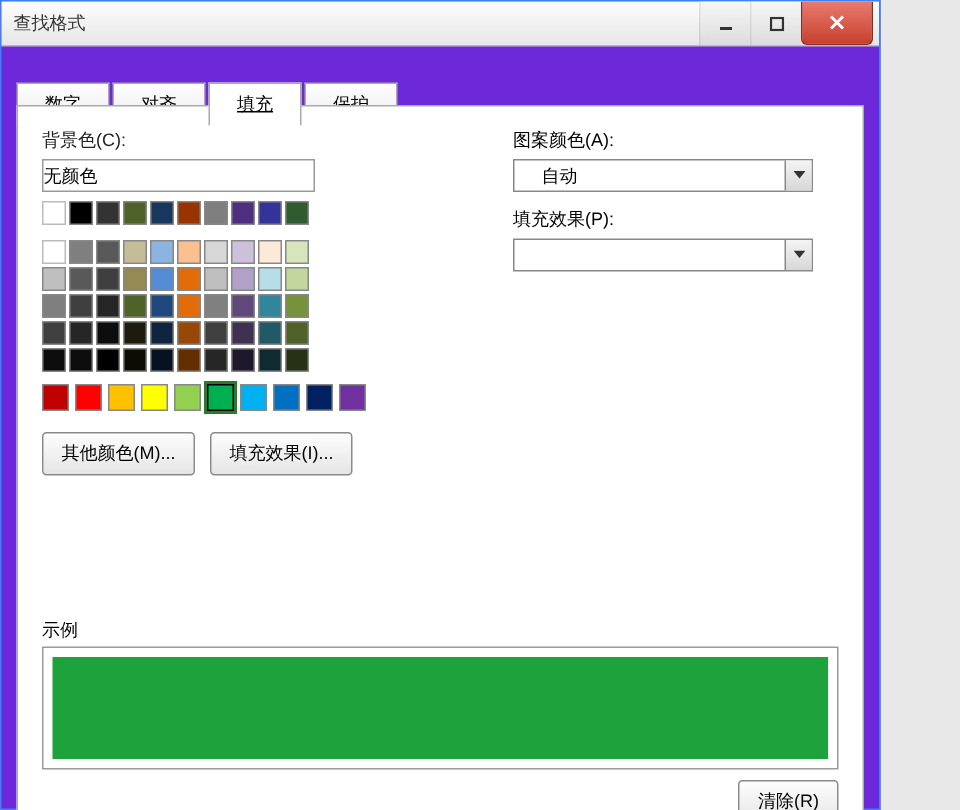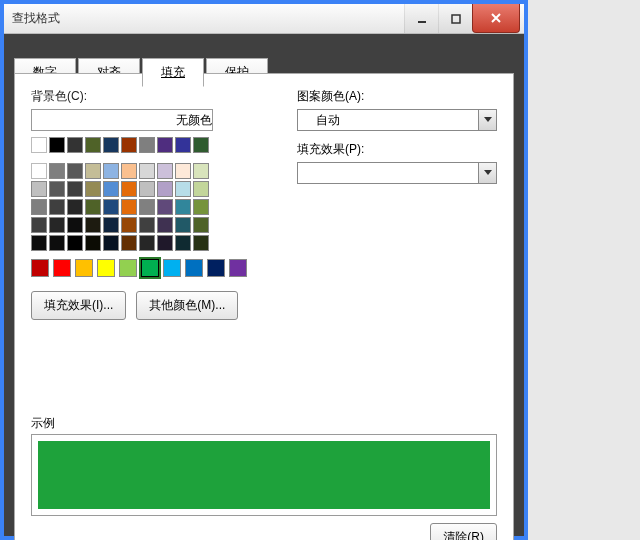--- a/index.html
+++ b/index.html
@@ -1,33 +1,33 @@
 <!DOCTYPE html>
 <html><head>
 <meta charset="utf-8">
 <style>
 * { box-sizing: border-box; margin: 0; padding: 0; font-family: "Microsoft YaHei", SimSun, Arial, sans-serif; font-size: 12px; }
 body { background: #e8e8e8; }
-.window { width: 528px; height: 540px; background: #404040; border: 4px solid #3b82f6; position: relative; }
+.window { width: 587px; height: 540px; background: #6d28d9; border: 1px solid #3b82f6; position: relative; }
 .titlebar { height: 30px; background: linear-gradient(#fdfdfd,#e6e6e6); display: flex; align-items: center; justify-content: space-between; border-bottom: 1px solid #bbb; }
 .titlebar-title { padding-left: 8px; color: #333; }
 .winbtns { display: flex; height: 100%; }
 .winbtn { width: 34px; display: flex; align-items: center; justify-content: center; border-left: 1px solid rgba(0,0,0,0.08); cursor: default; }
 .winbtn-min, .winbtn-max { background: linear-gradient(#f7f7f7,#dcdcdc); }
 .winbtn-close { width: 48px; background: linear-gradient(#e97b6e,#c8402f); border: 1px solid #8a2b1f; border-top: none; border-radius: 0 0 4px 4px; margin-right: 4px; }
 .winbtn svg { display: block; }
 .tabs { display: flex; margin: 10px 10px 0 10px; }
 .tab { padding: 5px 18px; background: linear-gradient(#fdfdfd,#ececec); border: 1px solid #aaa; border-bottom: none; margin-right: 2px; cursor: default; position: relative; top: 14px; }
 .tab.active { background: #fff; border-bottom: 1px solid #fff; z-index: 2; text-decoration: underline; }
 .page { margin: 0 10px 10px 10px; border: 1px solid #aaa; background: #fff; padding: 14px 16px 10px 16px; height: 488px; position: relative; }
-.cols { display: flex; gap: 30px; }
+.cols { display: flex; gap: 54px; }
 .left { width: 260px; }
 .right { width: 210px; }
 .label { margin-bottom: 4px; color: #222; }
-.nocolor { width: 182px; height: 22px; border: 1px solid #999; background: #fff; display: flex; align-items: center; justify-content: flex-end; cursor: default; }
+.nocolor { width: 182px; height: 22px; border: 1px solid #999; background: #fff; display: flex; align-items: center; justify-content: flex-start; cursor: default; }
 .swatches { margin-top: 6px; }
 .row { display: flex; gap: 2px; margin-bottom: 2px; }
 .sw { width: 16px; height: 16px; border: 1px solid #888; cursor: default; }
 .sw.white { border: 1px solid #bbb; }
 .sw.sel { outline: 2px solid #2a7a2a; outline-offset: 0; border: 1px solid #000; }
 .row.big { margin-top: 8px; gap: 4px; }
 .row.big .sw { width: 18px; height: 18px; }
 .btnrow { margin-top: 14px; display: flex; gap: 10px; }
 .btn { padding: 5px 12px; background: linear-gradient(#fdfdfd,#e5e5e5); border: 1px solid #8a8a8a; border-radius: 3px; cursor: default; }
 .combo { width: 200px; height: 22px; border: 1px solid #888; background: #fff; display: flex; align-items: center; justify-content: space-between; padding-left: 18px; margin-bottom: 10px; }
@@ -158,22 +158,22 @@
               <div class="sw" style="background: rgb(255, 255, 0);"></div>
               <div class="sw" style="background: rgb(146, 208, 80);"></div>
               <div class="sw sel" style="background: rgb(0, 176, 80);"></div>
               <div class="sw" style="background: rgb(0, 176, 240);"></div>
               <div class="sw" style="background: rgb(0, 112, 192);"></div>
               <div class="sw" style="background: rgb(0, 32, 96);"></div>
               <div class="sw" style="background: rgb(112, 48, 160);"></div>
             </div>
         </div>
         <div class="btnrow">
+          <div class="btn">其他颜色(M)...</div>
           <div class="btn">填充效果(I)...</div>
-          <div class="btn">其他颜色(M)...</div>
         </div>
       </div>
 
       <div class="right">
         <div class="rlabel">图案颜色(A):</div>
         <div class="combo">
           <span>自动</span>
           <div class="combo-btn">
               <svg width="8" height="6">
                 <path d="M0 0 L4 5 L8 0 Z" fill="#333"></path>

